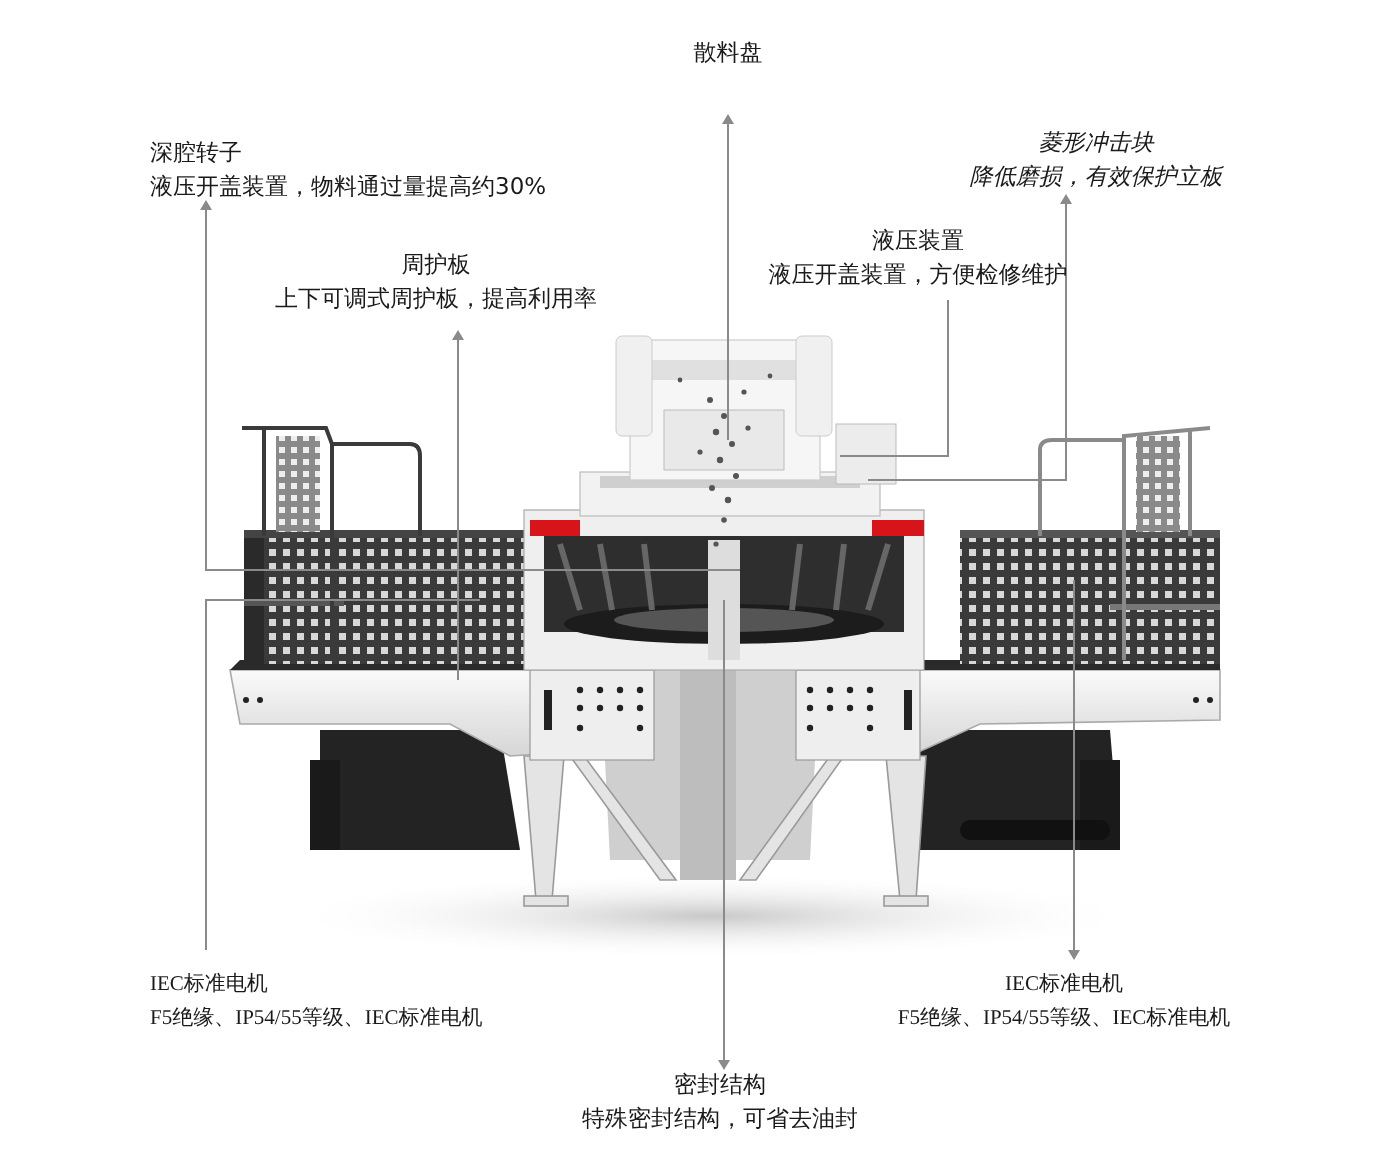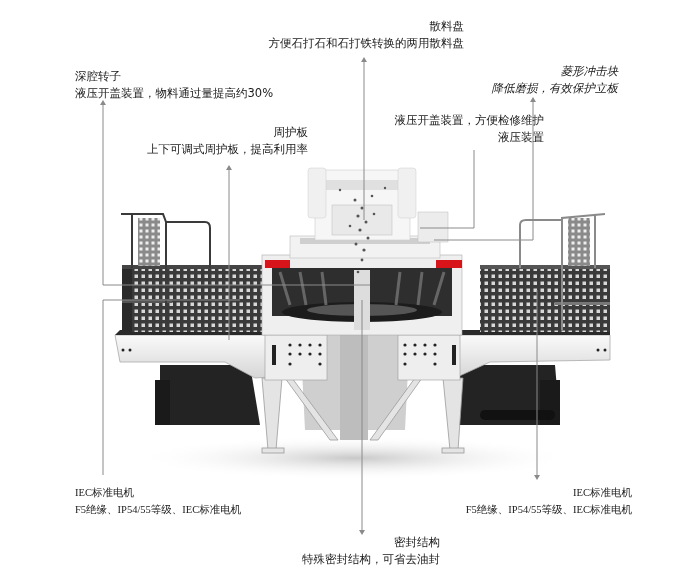--- a/index.html
+++ b/index.html
@@ -1,19 +1,19 @@
 <!DOCTYPE html>
 <html><head>
 <meta charset="utf-8">
 <style>
   html,body{margin:0;padding:0;background:#fff;}
   body{width:700px;height:580px;position:relative;overflow:hidden;font-family:"DejaVu Sans","Liberation Sans",sans-serif;color:#222;}
   .label{position:absolute;font-size:11.5px;line-height:17px;color:#1a1a1a;white-space:nowrap;}
   .label .t{display:block;}
-  .center{text-align:right;}
+  .center{text-align:center;}
   .mono{font-family:Liberation Serif, serif;font-size:10.5px;}
   svg{position:absolute;left:0;top:0;}
 </style>
 </head>
 <body>
 
 <svg width="700" height="580" viewBox="0 0 700 580">
   <defs>
     <pattern id="holes" width="7" height="7" patternUnits="userSpaceOnUse">
       <rect width="7" height="7" fill="#3a3a3a"></rect>
@@ -191,41 +191,40 @@
     <polygon points="100,105 106,105 103,100"></polygon>
     <polygon points="530,102 536,102 533,97"></polygon>
     <polygon points="226,170 232,170 229,165"></polygon>
     <polygon points="534,475 540,475 537,480"></polygon>
     <polygon points="359,530 365,530 362,535"></polygon>
   </g>
 </svg>
 
 <div class="label center" style="left:264px;top:18px;width:200px;">
   <span class="t">散料盘</span>
-  <span class="t">方便石打石和石打铁转换的两用散料盘</span>
 </div>
 
 <div class="label" style="left:75px;top:68px;">
   <span class="t">深腔转子</span>
   <span class="t">液压开盖装置，物料通过量提高约30%</span>
 </div>
 
 <div class="label center" style="left:478px;top:63px;width:140px;font-style:italic;">
   <span class="t">菱形冲击块</span>
   <span class="t">降低磨损，有效保护立板</span>
 </div>
 
 <div class="label center" style="left:128px;top:124px;width:180px;">
   <span class="t">周护板</span>
   <span class="t">上下可调式周护板，提高利用率</span>
 </div>
 
 <div class="label center" style="left:374px;top:112px;width:170px;">
+  <span class="t">液压装置</span>
   <span class="t">液压开盖装置，方便检修维护</span>
-  <span class="t">液压装置</span>
 </div>
 
 <div class="label mono" style="left:75px;top:484px;">
   <span class="t">IEC标准电机</span>
   <span class="t">F5绝缘、IP54/55等级、IEC标准电机</span>
 </div>
 
 <div class="label mono center" style="left:432px;top:484px;width:200px;">
   <span class="t">IEC标准电机</span>
   <span class="t">F5绝缘、IP54/55等级、IEC标准电机</span>

